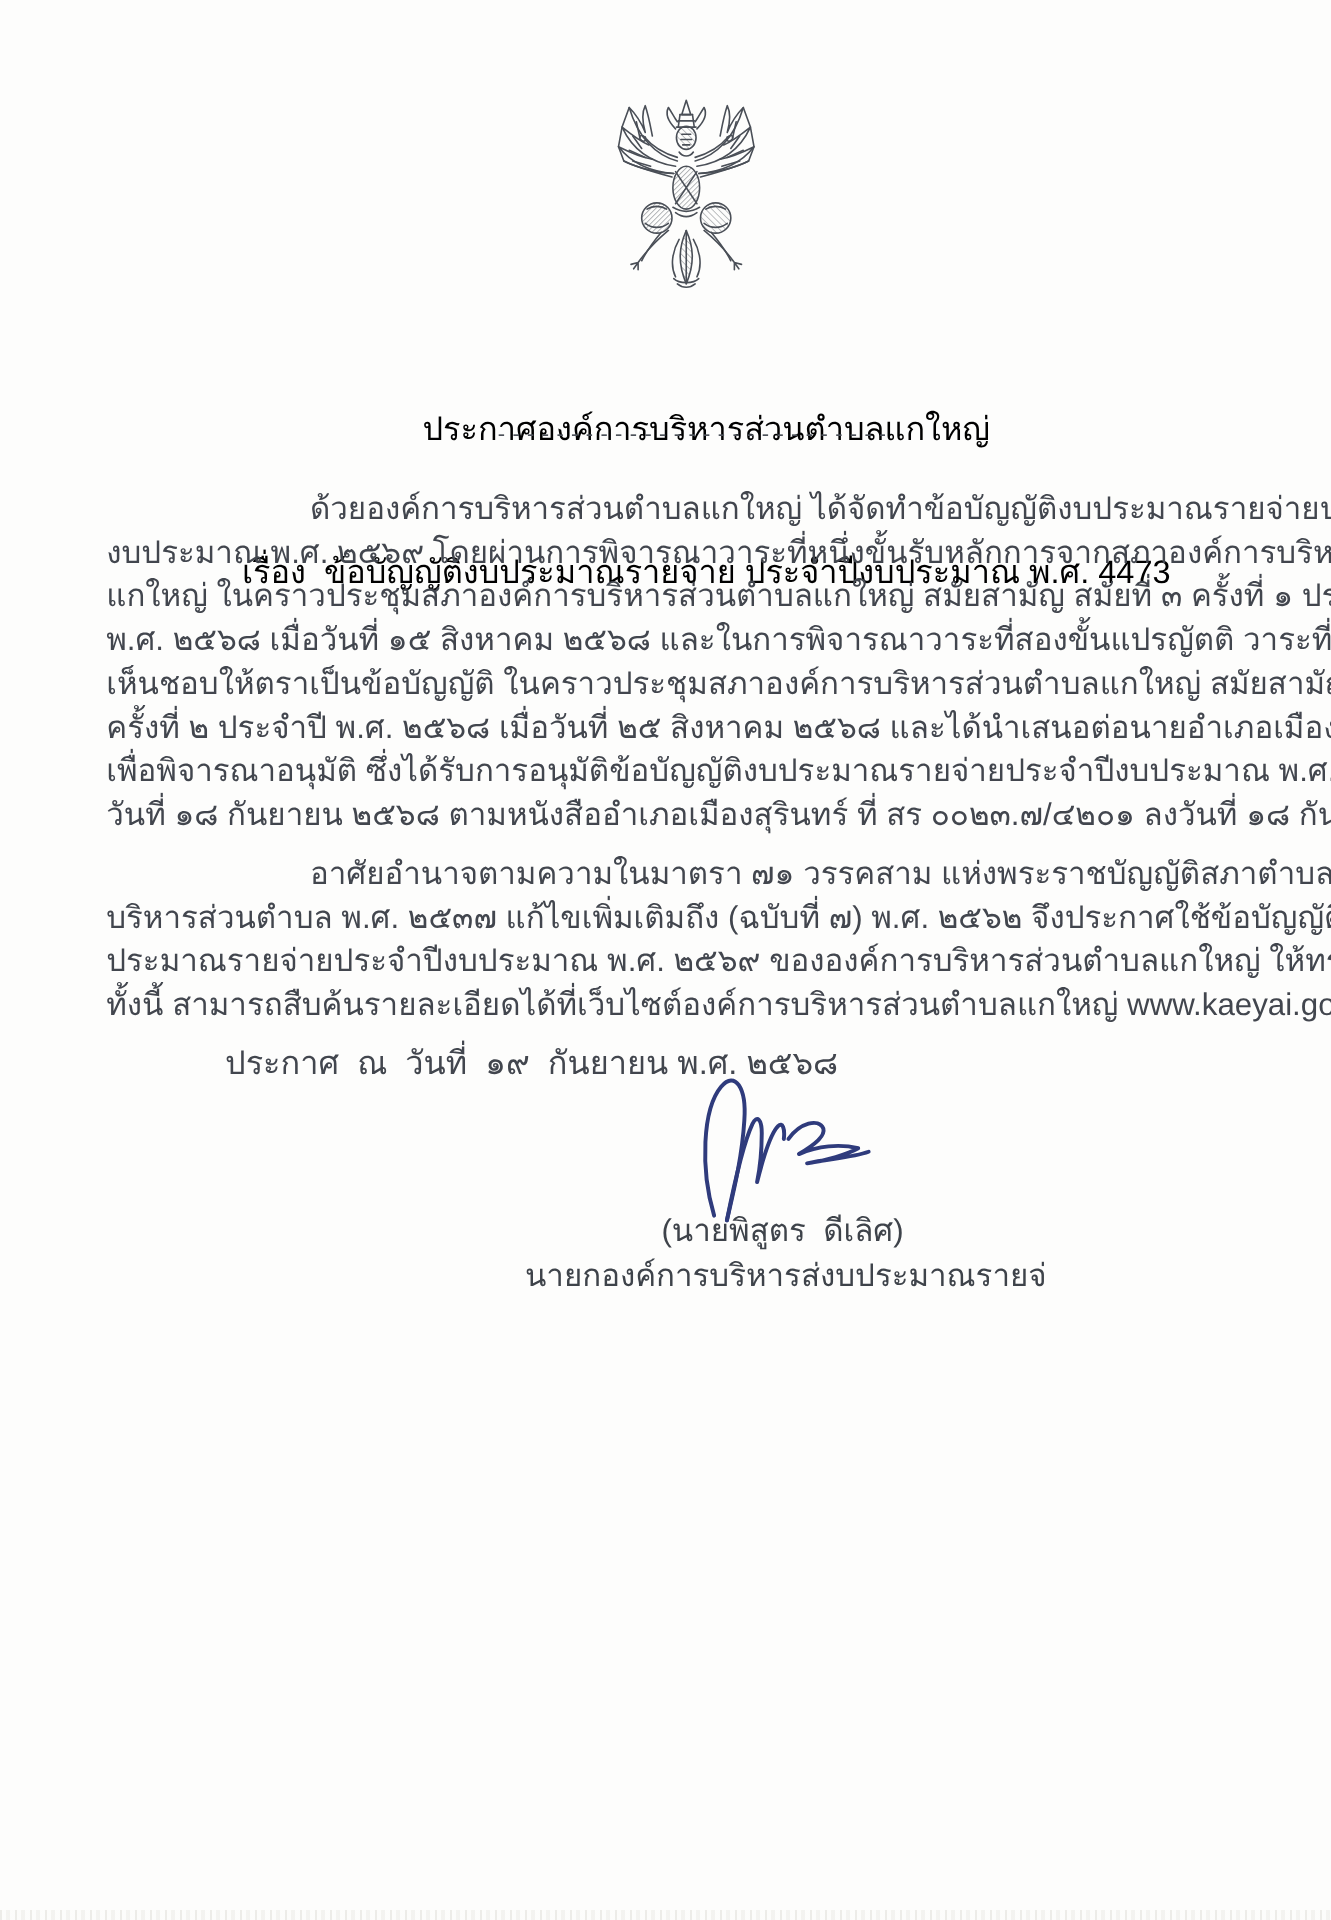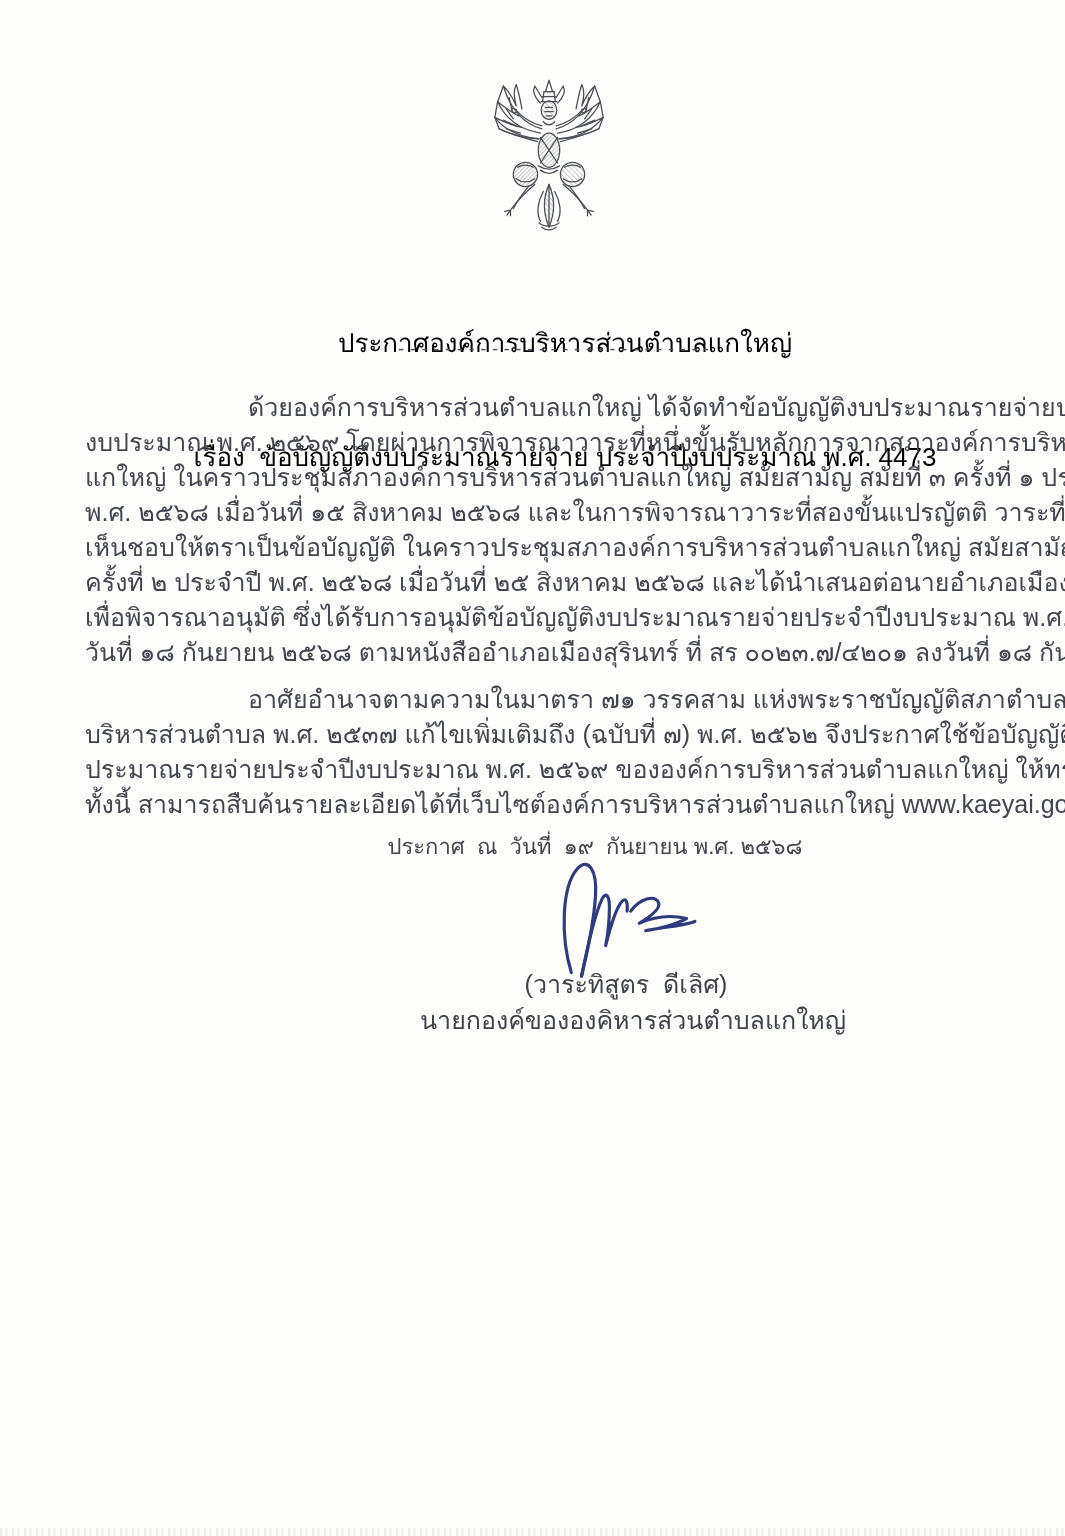--- a/index.html
+++ b/index.html
@@ -27,21 +27,21 @@
   }
   .body-text{
     position:absolute;left:85px;top:390px;width:905px;
     font-size:25px;line-height:35px;color:#42464e;
   }
   .body-text .line{white-space:nowrap;height:35px;}
   .body-text .indent{padding-left:163px;}
   .para-gap{height:12px;}
   .date-line{
     position:absolute;left:180px;top:829px;width:830px;
-    text-align:center;font-size:22px;color:#42464e;white-space:pre;
+    text-align:left;font-size:26px;color:#42464e;white-space:pre;
   }
   .signature{position:absolute;left:549px;top:854px;width:158px;height:132px;z-index:2;}
   .signature svg{width:100%;height:100%;}
   .signer-name{
     position:absolute;left:420px;top:964px;width:412px;
     text-align:center;font-size:25px;color:#3e434a;white-space:pre;
   }
   .signer-title{
     position:absolute;left:420px;top:1000px;width:412px;
     text-align:center;font-size:25px;color:#3e434a;white-space:pre;
@@ -145,17 +145,17 @@
   <div class="date-line">ประกาศ  ณ  วันที่  ๑๙  กันยายน พ.ศ. ๒๕๖๘</div>
 
   <div class="signature">
     <svg viewBox="0 0 170 135" fill="none" stroke="#2f3b7c" stroke-width="3.4" stroke-linecap="round" stroke-linejoin="round">
       <path d="M24 124 C12 84 14 32 30 13 C42 -1 52 14 50 42 C48 74 41 102 35 128"></path>
       <path d="M35 128 C41 98 49 62 57 45 C61 37 65 41 65 53 C65 69 63 85 61 95 C67 71 73 53 79 47 C83 43 85 49 84 58"></path>
       <path d="M88 58 C98 44 114 40 118 49 C120 56 109 64 97 71 C113 64 132 62 148 66 C139 71 120 77 104 79 C123 75 143 74 157 69"></path>
     </svg>
   </div>
 
-  <div class="signer-name">(วาระทิสูตร  ดีเลิศ)</div>
-  <div class="signer-title">นายกองค์ขององคิหารส่วนตำบลแกใหญ่</div>
+  <div class="signer-name">(นายพิสูตร  ดีเลิศ)</div>
+  <div class="signer-title">นายกองค์การบริหารส่งบประมาณรายจ่</div>
 
   <div class="scan-strip"></div>
 </div>
 
 </body></html>

